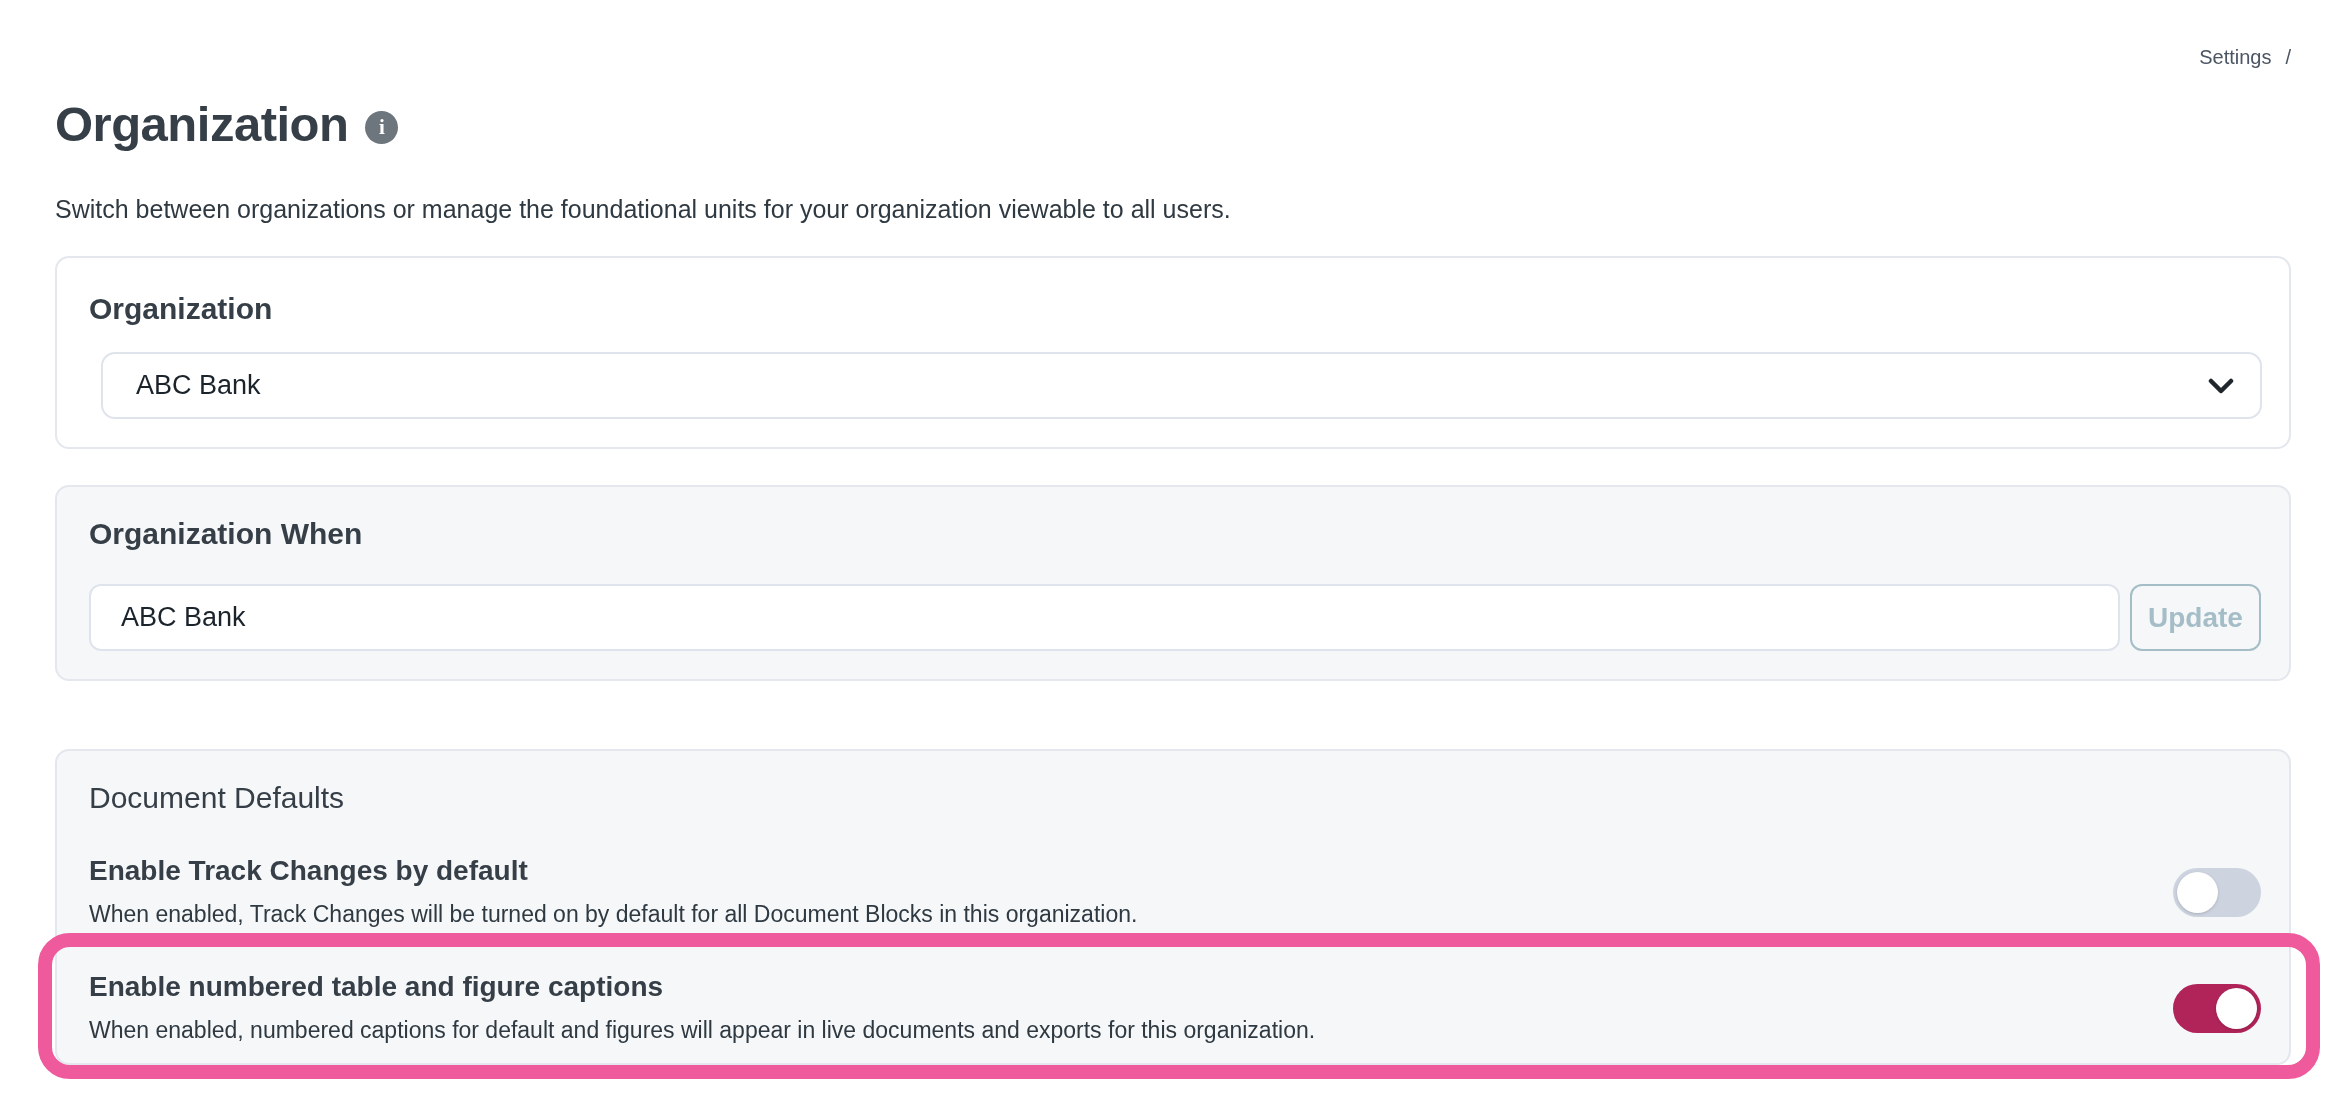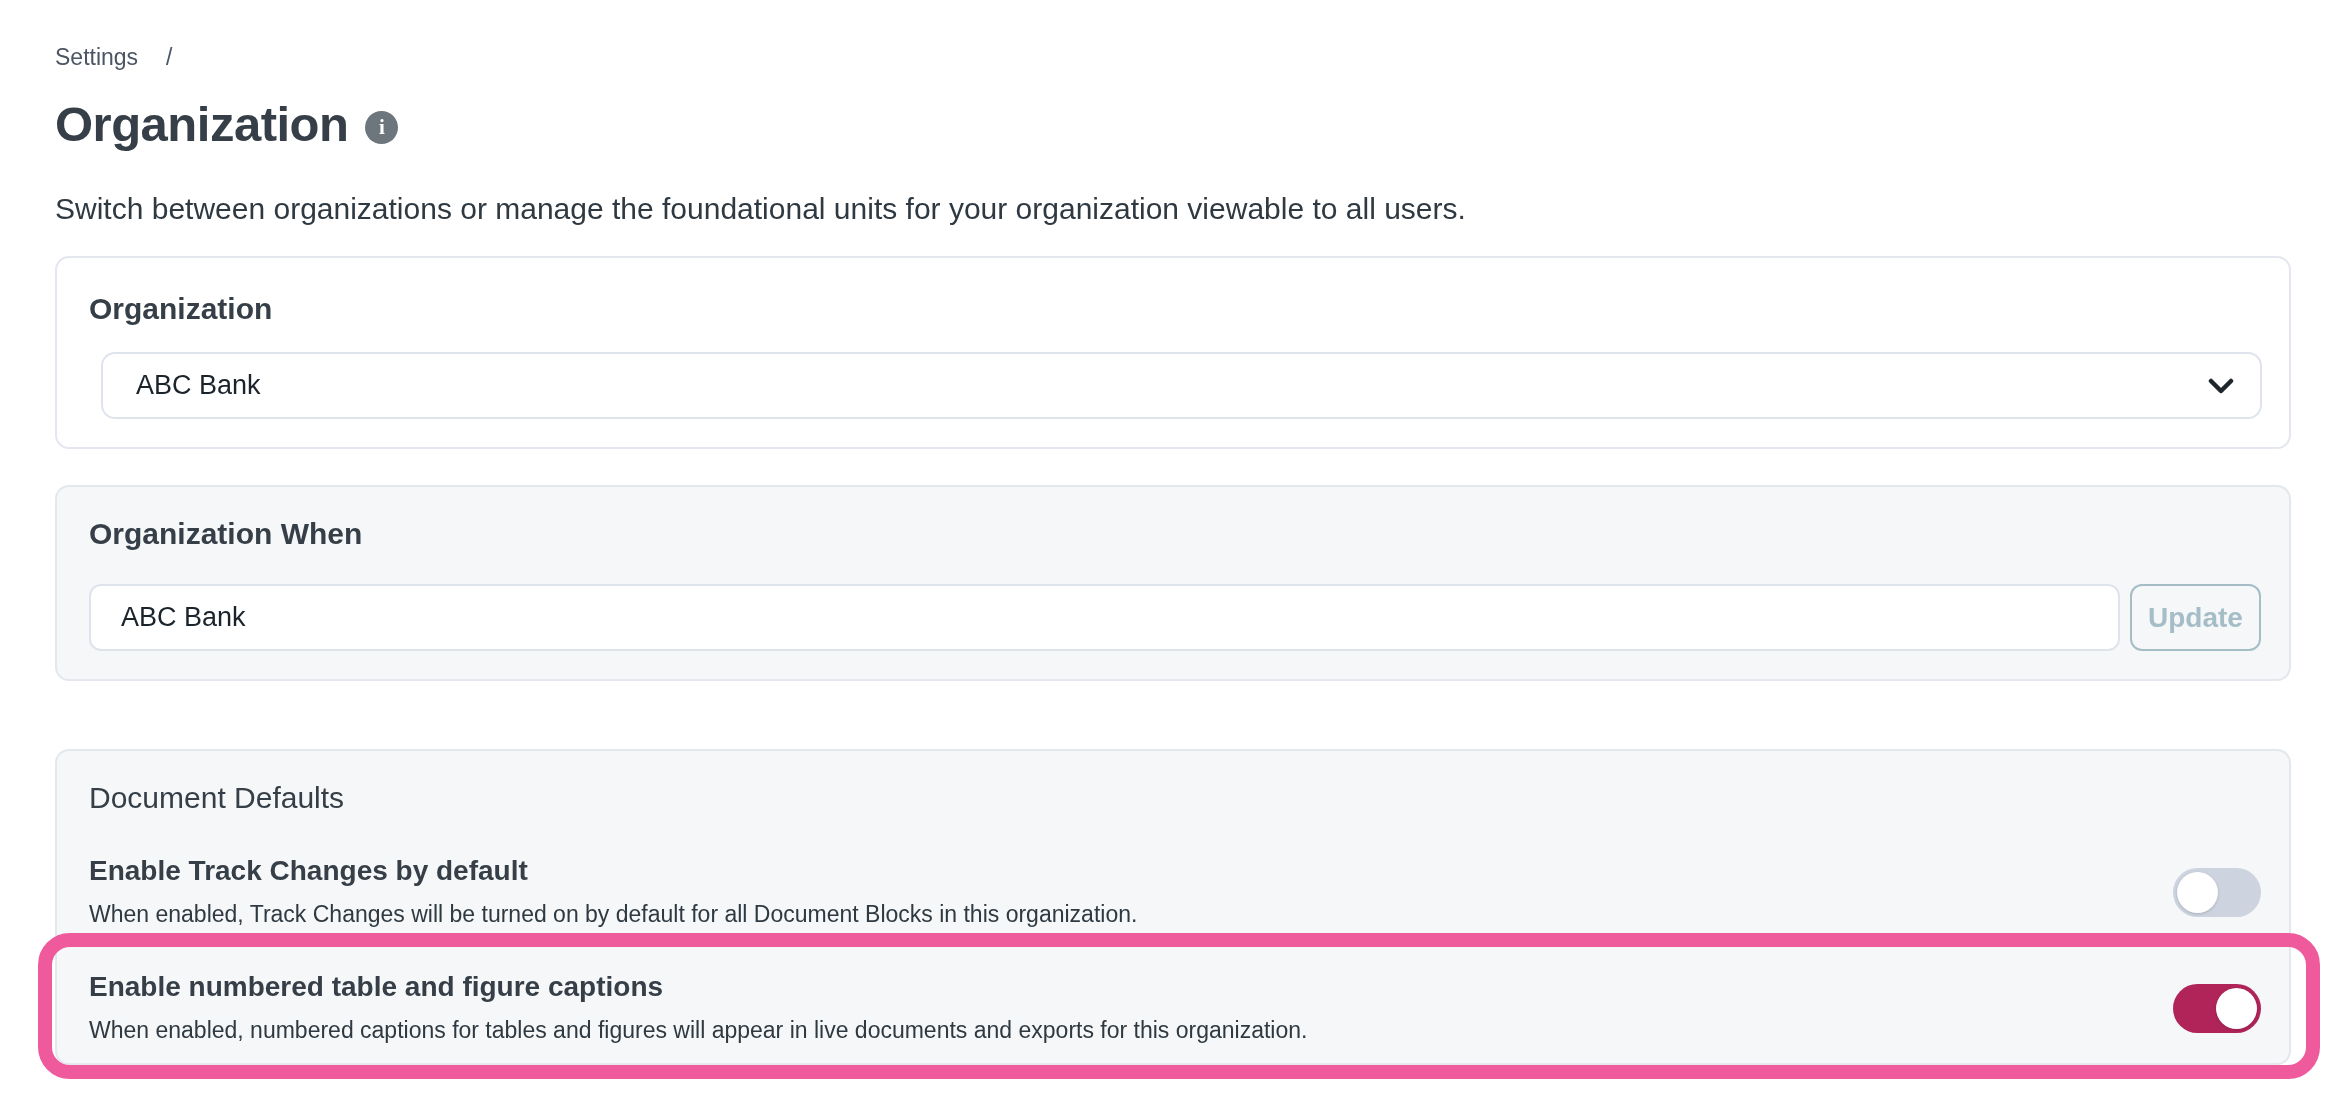--- a/index.html
+++ b/index.html
@@ -6,35 +6,35 @@
   html,body { background:#ffffff; }
   body {
     width:2344px; height:1103px; overflow:hidden;
     font-family:"Liberation Sans", sans-serif;
     color:var(--text-primary, #2f3941);
     position:relative;
   }
   .page { padding:42px 53px 0 55px; }
 
   
-  .breadcrumb { font-size:23px; line-height:30px; color:var(--breadcrumb-gray, #4b5563); display:flex; gap:28px; align-items:center; }
+  .breadcrumb { font-size:20px; line-height:30px; color:var(--breadcrumb-gray, #4b5563); display:flex; gap:14px; align-items:center;justify-content:flex-end; }
   .breadcrumb a { color:inherit; text-decoration:none; cursor:pointer; }
 
   
   .title-row { margin-top:26px; display:flex; align-items:center; gap:17px; }
   .page-title { font-size:49px; line-height:52px; font-weight:700; color:var(--text-heading, #363f47); letter-spacing:-0.5px; }
   .info-icon {
     width:33px; height:33px; border-radius:50%;
     background:var(--info-icon-gray, #6d757d);
     display:flex; align-items:center; justify-content:center;
     margin-top:6px; cursor:pointer; flex:0 0 auto;
   }
   .info-icon span { color:#fff; font-weight:700; font-size:21px; line-height:1; font-family:"Liberation Serif", serif; }
 
-  .subtitle { margin-top:44px; font-size:30px; line-height:30px; color:var(--text-primary, #2f3941); }
+  .subtitle { margin-top:44px; font-size:25px; line-height:30px; color:var(--text-primary, #2f3941); }
 
   
   .card {
     border:2px solid var(--card-border, #e4e8ee);
     border-radius:14px;
     width:2236px;
   }
   .card-white { background:#ffffff; margin-top:32px; padding:34px 30px 28px 32px; }
   .card-gray  { background:var(--card-bg-gray, #f5f7f8); }
 
@@ -160,21 +160,21 @@
         <div class="setting-desc">When enabled, Track Changes will be turned on by default for all Document Blocks in this organization.</div>
       </div>
       <div class="toggle off" role="switch" aria-checked="false">
         <div class="knob"></div>
       </div>
     </div>
 
     <div class="setting-row second">
       <div class="setting-text">
         <div class="setting-title">Enable numbered table and figure captions</div>
-        <div class="setting-desc">When enabled, numbered captions for tables and figures will appear in live documents and exports for this organization.</div>
+        <div class="setting-desc">When enabled, numbered captions for default and figures will appear in live documents and exports for this organization.</div>
       </div>
       <div class="toggle on" role="switch" aria-checked="true">
         <div class="knob"></div>
       </div>
     </div>
 
     <div class="highlight-annotation"></div>
   </section>
 
 </div>

